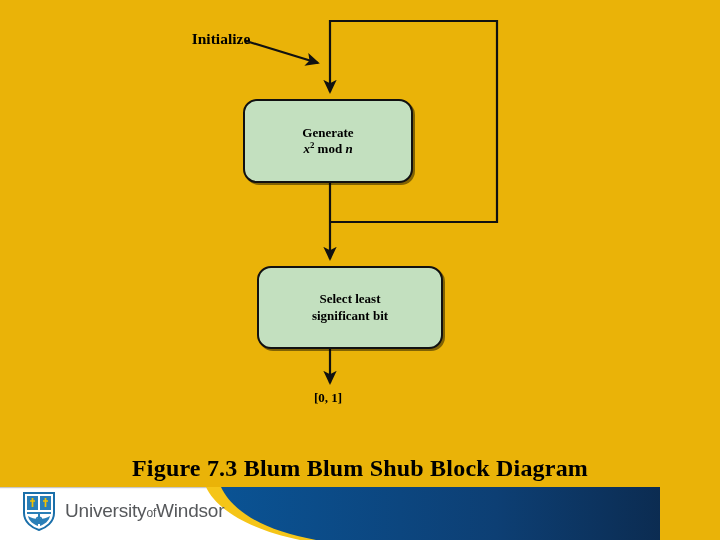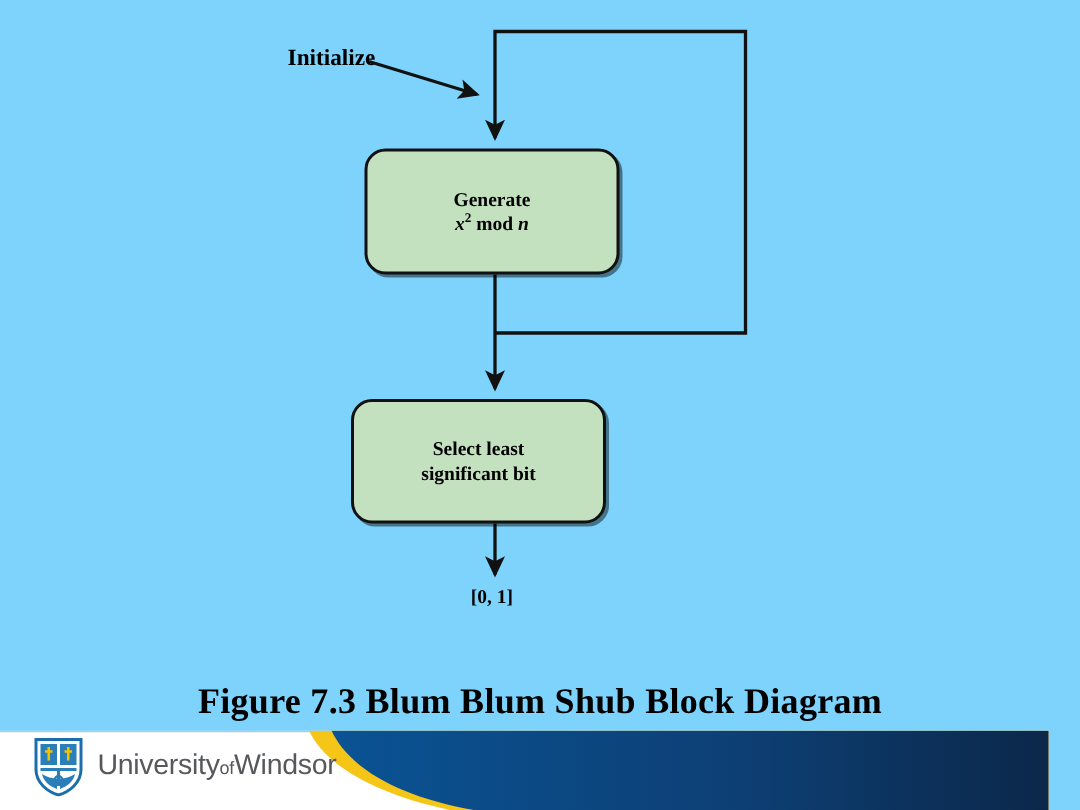--- a/index.html
+++ b/index.html
@@ -4,21 +4,21 @@
 <style>
   html, body {
     margin: 0;
     padding: 0;
     background: #ffffff;
   }
   #slide {
     position: relative;
     width: 720px;
     height: 540px;
-    background: #7dd3fc;
+    background: #eab308;
     overflow: hidden;
     font-family: "Liberation Serif", serif;
   }
 
   
   #diagram {
     position: absolute;
     left: 0; top: 0;
     width: 720px;
     height: 470px;
@@ -36,21 +36,21 @@
     text-align: center;
     color: #000000;
     font-family: "Liberation Serif", serif;
     font-weight: bold;
     font-size: 13px;
     line-height: 1.25;
     box-shadow: 2px 2px 0 rgba(0,0,0,0.45);
     z-index: 3;
   }
   #box-generate { left: 243px; top: 99px; width: 170px; height: 84px; }
-  #box-select   { left: 234px; top: 266px; width: 170px; height: 83px; }
+  #box-select   { left: 257px; top: 266px; width: 186px; height: 83px; }
 
   .box-line { display: block; white-space: nowrap; }
   .ital { font-style: italic; }
   sup.exp { font-size: 0.68em; vertical-align: super; line-height: 0; font-style: normal; font-weight: bold; }
 
   #init-label {
     position: absolute;
     left: 166px;
     top: 29px;
     width: 110px;
@@ -91,21 +91,20 @@
   }
 
   
   #footer {
     position: absolute;
     left: 0;
     top: 487px;
     width: 660px;
     height: 53px;
     overflow: hidden;
-    padding-left: 39px;
   }
   #footer-svg { position: absolute; left: 0; top: 0; }
   #brand {
     position: absolute;
     left: 22px;
     top: 4px;
     display: flex;
     align-items: center;
     gap: 9px;
     z-index: 3;

